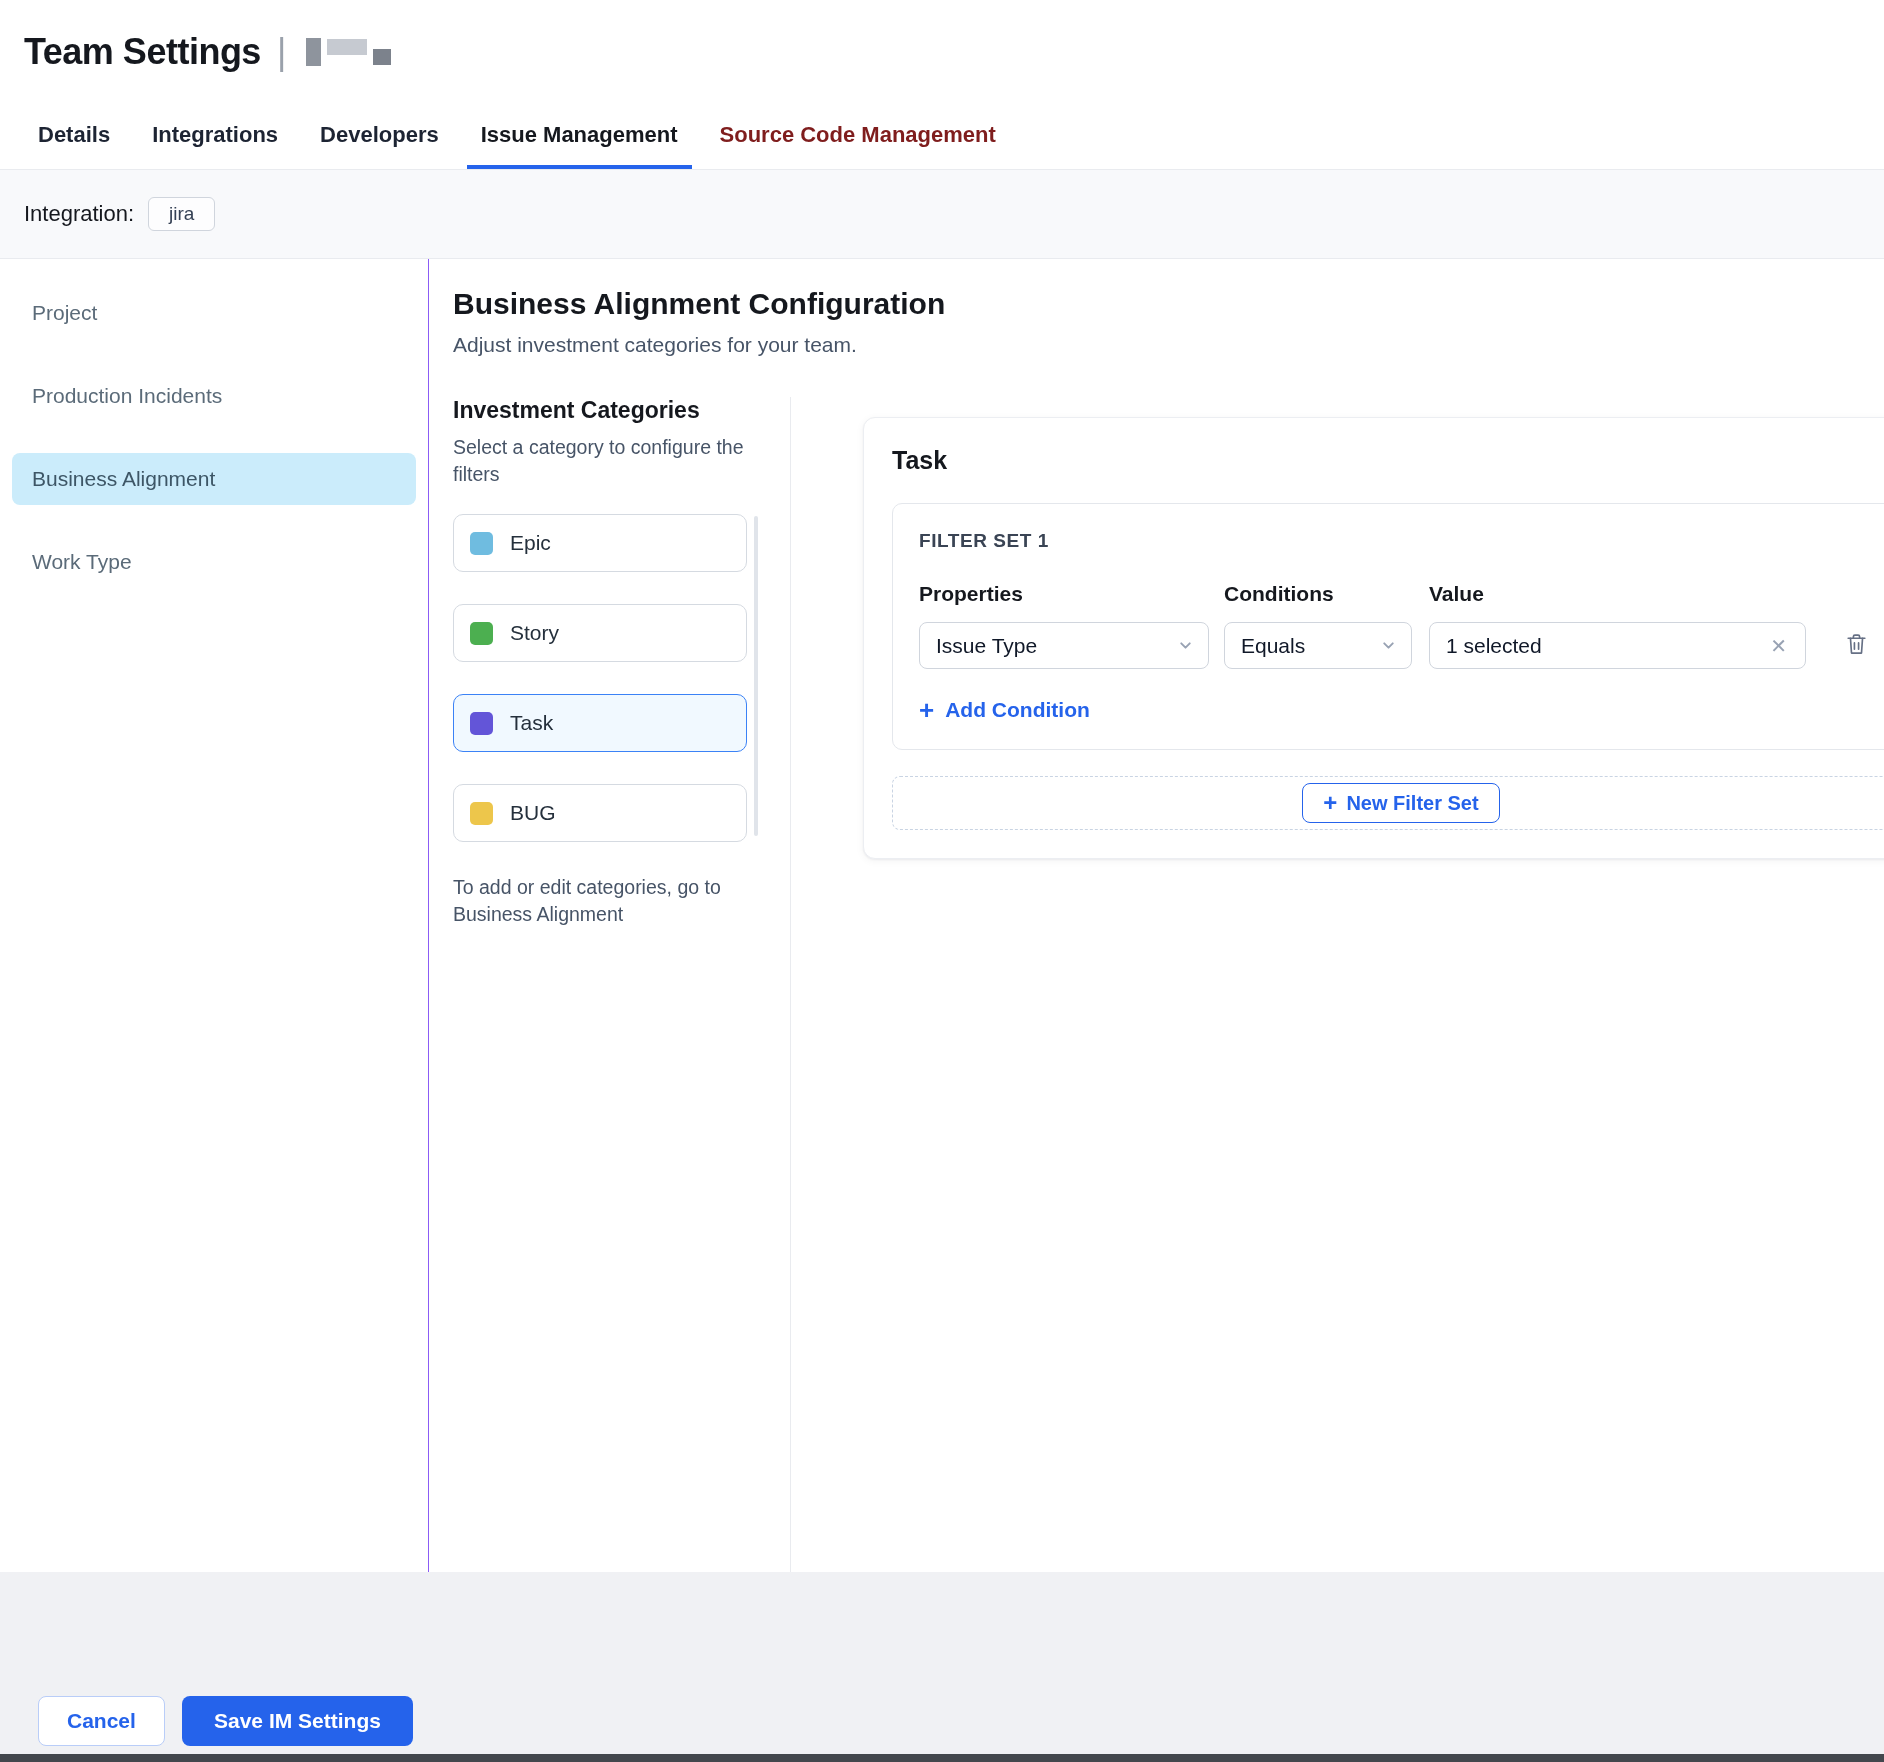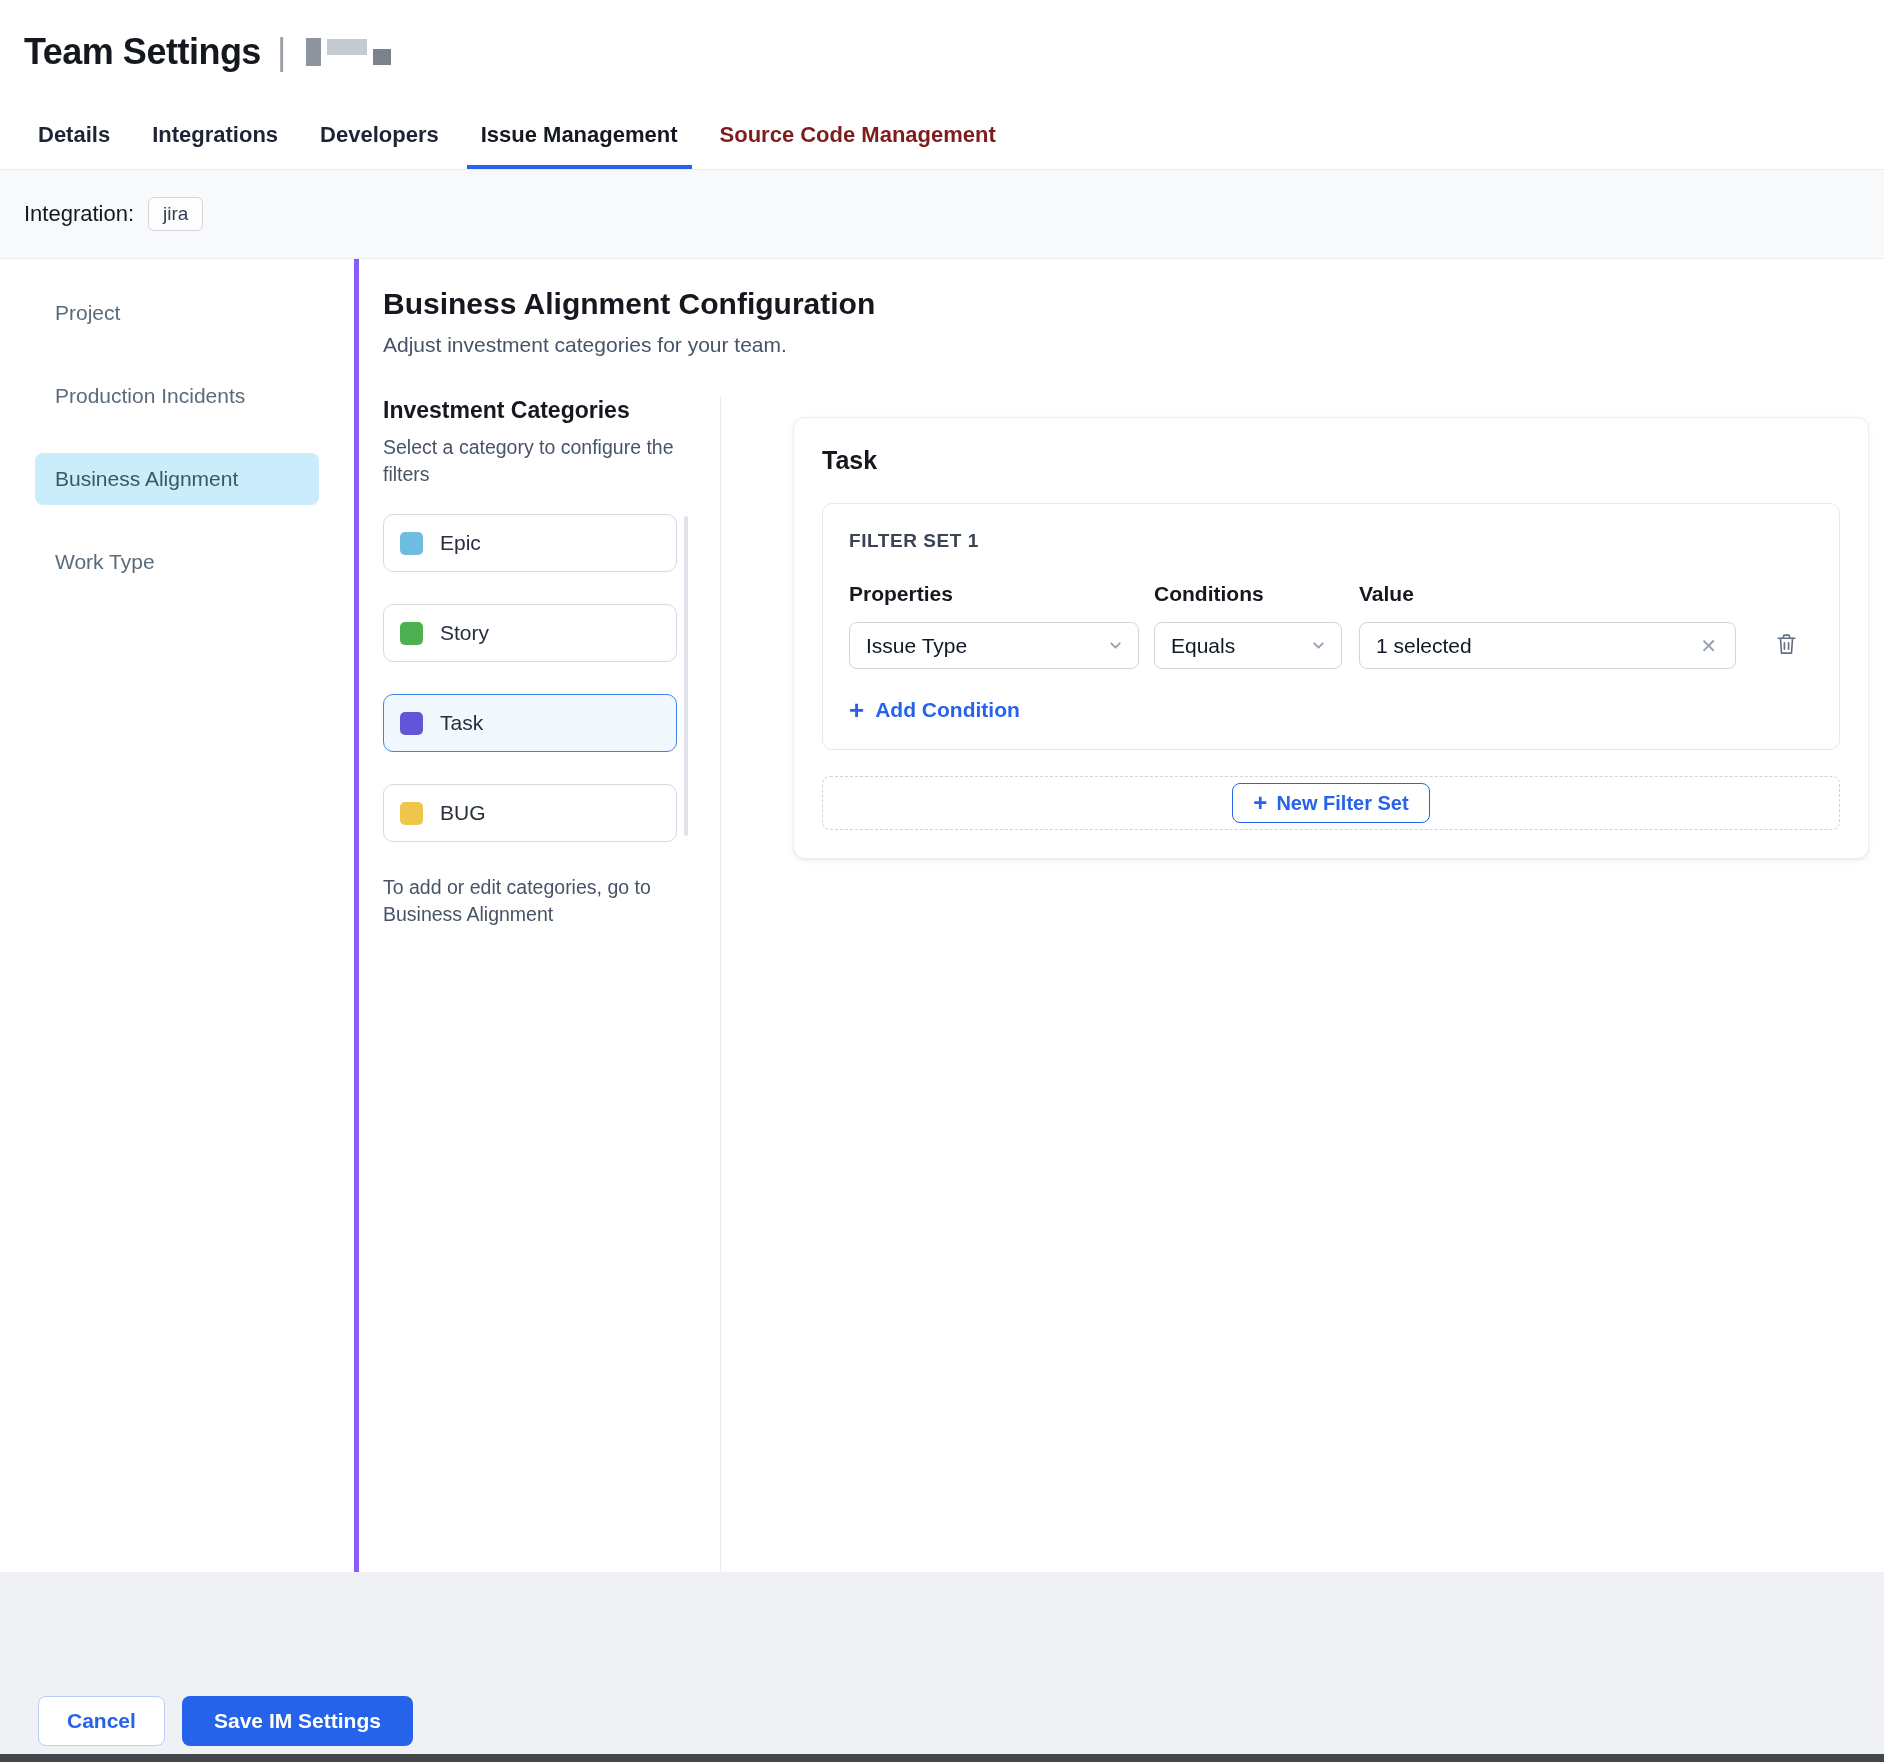--- a/index.html
+++ b/index.html
@@ -25,26 +25,26 @@
   .tabs { height:66px; background:#fff; display:flex; padding:0 24px; border-bottom:1px solid #e9ebef; }
   .tab { display:flex; align-items:center; height:100%; padding:0 14px; margin-right:14px;
          font-size:22px; font-weight:700; color:#1d2433; cursor:pointer; border-bottom:4px solid transparent; }
   .tab.active { color:#15181e; border-bottom:4px solid #2563EB; }
   .tab.disabled { color:#7f1d1d; cursor:default;text-align:center; }
 
   
   .integration-row { height:89px; background:#f8f9fb; display:flex; align-items:center; padding:0 24px; border-bottom:1px solid #e9ebef; }
   .integration-label { font-size:22px; color:#15181e; }
   .integration-badge { margin-left:14px; font-size:19px; color:#344054; background:#fdfdfe;
-                       border:1px solid #d0d5dd; border-radius:6px; padding:5px 14px; }
+                       border:1px solid #d0d5dd; border-radius:6px; padding:5px 20px; }
 
   
   .content { display:flex; height:1313px; background:#fff; }
 
-  .sidebar { width:359px; border-right:5px solid #8b5cf6; padding:28px 35px; flex:none; }
+  .sidebar { width:429px; border-right:1px solid #8b5cf6; padding:28px 12px; flex:none; }
   .side-item { height:52px; display:flex; align-items:center; padding:0 20px; border-radius:8px;
                font-size:21px; color:#5b6b79; margin-bottom:31px; cursor:pointer; }
   .side-item.active { background:#CBECFB; color:#3d5666; }
 
   .main { flex:1; padding:28px 24px 0 24px; display:flex; flex-direction:column; min-width:0; }
   .main-title { font-size:30px; font-weight:800; color:#15181e; }
   .main-subtitle { margin-top:12px; font-size:21px; color:#475467; }
 
   .config-columns { margin-top:40px; display:flex; flex:1; min-height:0;gap:44px; }
 

